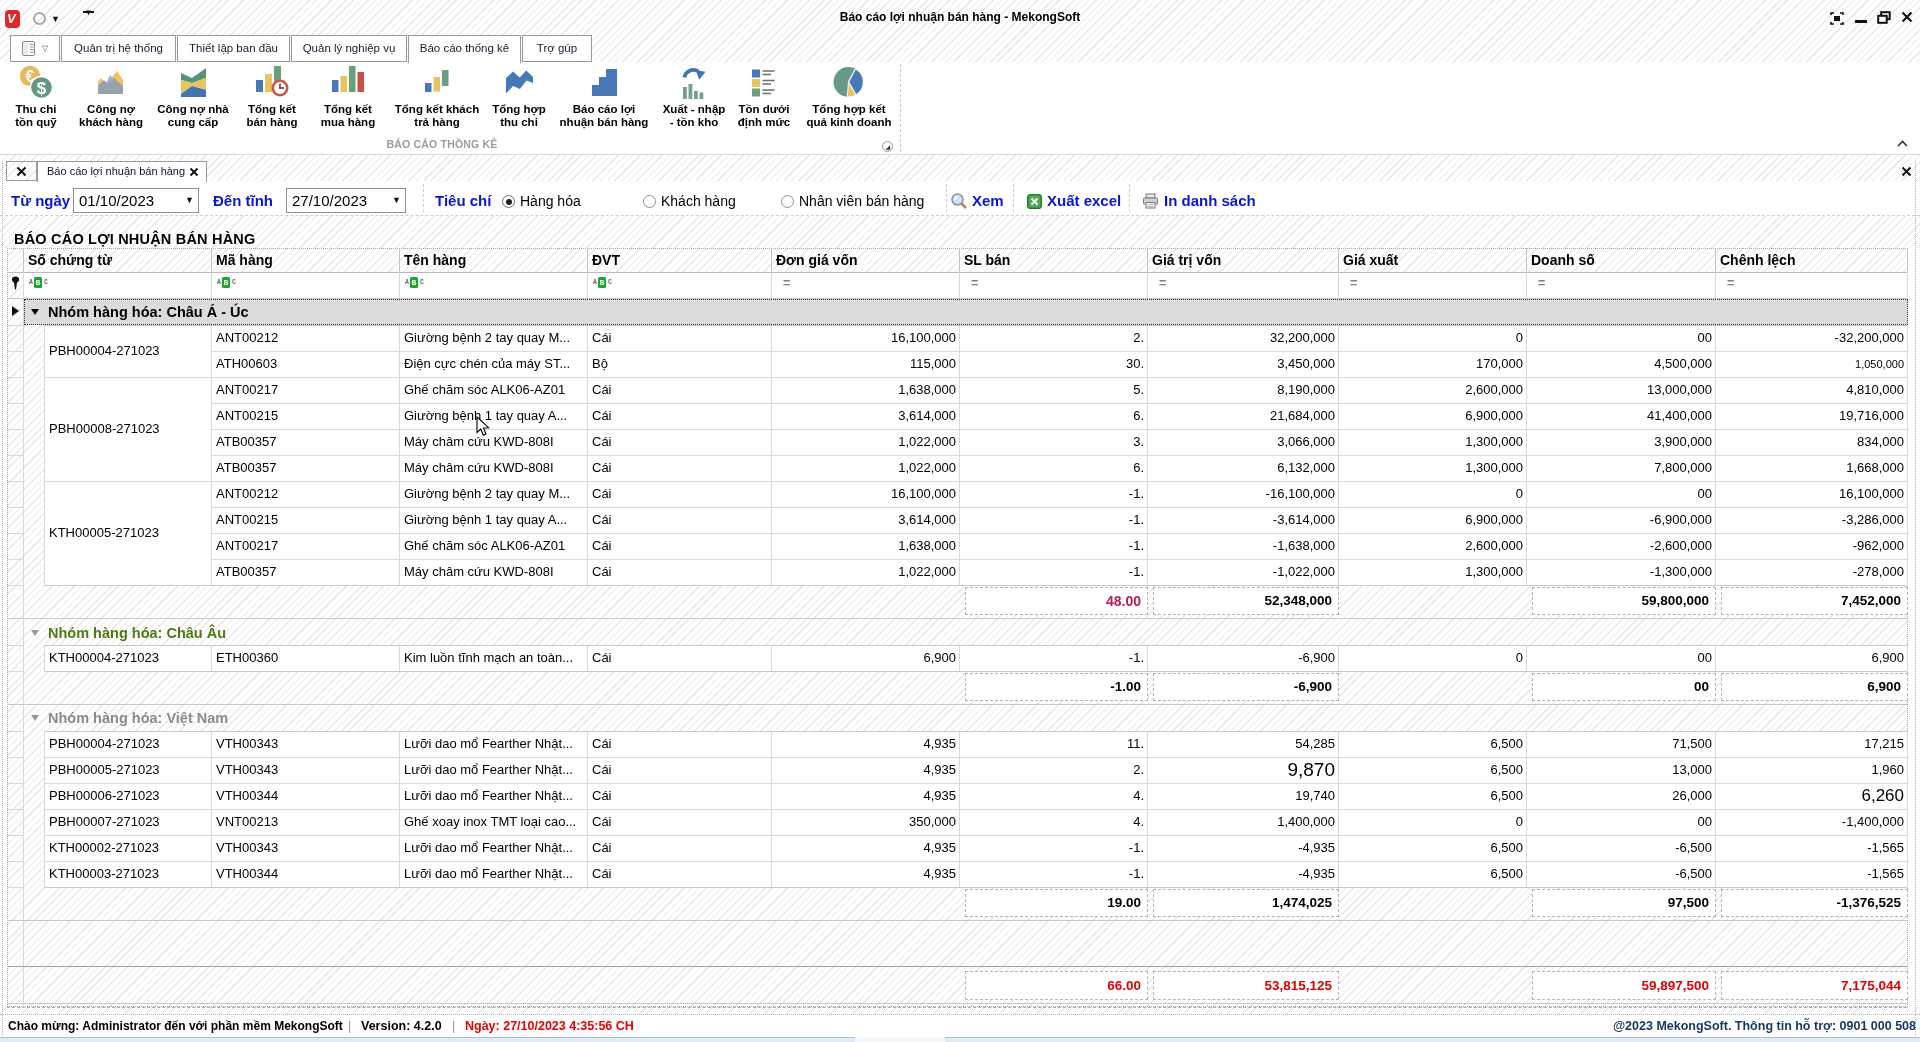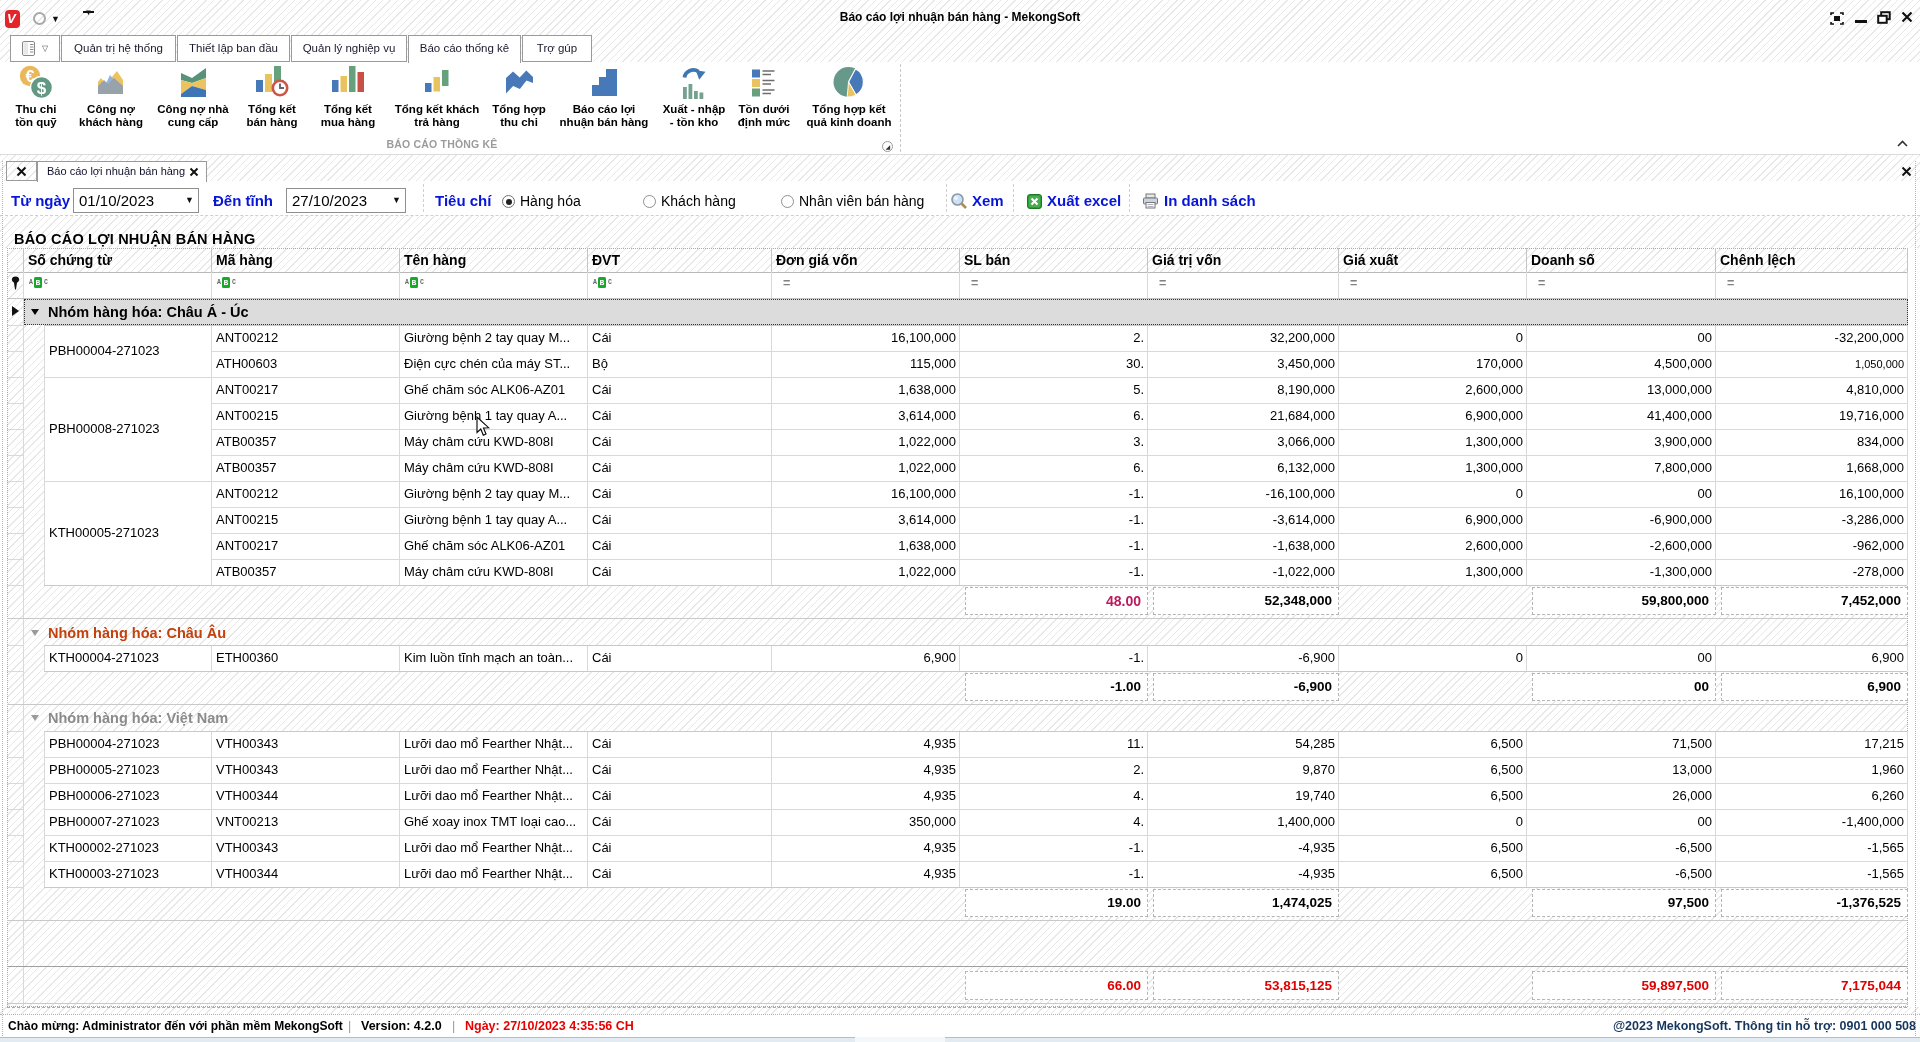--- a/index.html
+++ b/index.html
@@ -391,21 +391,21 @@
 <div class="a" style="left:965px;top:587px;width:183px;height:28px;background:#fff;border:1px dashed #b5b5b5"></div>
 <div class="a num b" style="left:965px;top:587px;width:176px;height:28px;line-height:28px;font-size:14px;color:#be185d">48.00</div>
 <div class="a" style="left:1153px;top:587px;width:186px;height:28px;background:#fff;border:1px dashed #b5b5b5"></div>
 <div class="a num b" style="left:1153px;top:587px;width:179px;height:28px;line-height:28px;font-size:13.5px;color:#000">52,348,000</div>
 <div class="a" style="left:1532px;top:587px;width:184px;height:28px;background:#fff;border:1px dashed #b5b5b5"></div>
 <div class="a num b" style="left:1532px;top:587px;width:177px;height:28px;line-height:28px;font-size:13.5px;color:#000">59,800,000</div>
 <div class="a" style="left:1721px;top:587px;width:187px;height:28px;background:#fff;border:1px dashed #b5b5b5"></div>
 <div class="a num b" style="left:1721px;top:587px;width:180px;height:28px;line-height:28px;font-size:13.5px;color:#000">7,452,000</div>
 <div class="hl" style="left:7px;top:618px;width:1900px;background:#c9c9c9"></div>
 <div class="a" style="left:31px;top:630px;width:0;height:0;border-left:4.5px solid transparent;border-right:4.5px solid transparent;border-top:6px solid #9a9a9a"></div>
-<div class="a b" style="left:48px;top:620px;height:42px;line-height:26px;font-size:14.5px;color:#c2410c">Nhóm hàng hóa: Châu Âu</div>
+<div class="a b" style="left:48px;top:620px;height:42px;line-height:26px;font-size:14.5px;color:#4d7c0f">Nhóm hàng hóa: Châu Âu</div>
 <div class="a" style="left:44px;top:645px;width:1863px;height:26px;background:#fff"></div>
 <div class="vl" style="left:44px;top:645px;height:26px"></div>
 <div class="vl" style="left:211px;top:645px;height:26px"></div>
 <div class="vl" style="left:399px;top:645px;height:26px"></div>
 <div class="vl" style="left:587px;top:645px;height:26px"></div>
 <div class="vl" style="left:771px;top:645px;height:26px"></div>
 <div class="vl" style="left:959px;top:645px;height:26px"></div>
 <div class="vl" style="left:1147px;top:645px;height:26px"></div>
 <div class="vl" style="left:1338px;top:645px;height:26px"></div>
 <div class="vl" style="left:1526px;top:645px;height:26px"></div>
@@ -480,33 +480,33 @@
 <div class="a num" style="left:962px;top:731px;width:182px;height:26px;line-height:26px;font-size:13px">11.</div>
 <div class="a num" style="left:1150px;top:731px;width:185px;height:26px;line-height:26px;font-size:13px">54,285</div>
 <div class="a num" style="left:1341px;top:731px;width:182px;height:26px;line-height:26px;font-size:13px">6,500</div>
 <div class="a num" style="left:1529px;top:731px;width:183px;height:26px;line-height:26px;font-size:13px">71,500</div>
 <div class="a num" style="left:1718px;top:731px;width:186px;height:26px;line-height:26px;font-size:13px">17,215</div>
 <div class="a" style="left:216px;top:757px;height:26px;line-height:26px;font-size:13px">VTH00343</div>
 <div class="a" style="left:404px;top:757px;height:26px;line-height:26px;font-size:13px">Lưỡi dao mổ Fearther Nhật...</div>
 <div class="a" style="left:592px;top:757px;height:26px;line-height:26px;font-size:13px">Cái</div>
 <div class="a num" style="left:774px;top:757px;width:182px;height:26px;line-height:26px;font-size:13px">4,935</div>
 <div class="a num" style="left:962px;top:757px;width:182px;height:26px;line-height:26px;font-size:13px">2.</div>
-<div class="a num" style="left:1150px;top:757px;width:185px;height:26px;line-height:26px;font-size:13px">9,870</div>
+<div class="a num" style="left:1150px;top:757px;width:185px;height:26px;line-height:26px;font-size:19px">9,870</div>
 <div class="a num" style="left:1341px;top:757px;width:182px;height:26px;line-height:26px;font-size:13px">6,500</div>
 <div class="a num" style="left:1529px;top:757px;width:183px;height:26px;line-height:26px;font-size:13px">13,000</div>
 <div class="a num" style="left:1718px;top:757px;width:186px;height:26px;line-height:26px;font-size:13px">1,960</div>
 <div class="a" style="left:216px;top:783px;height:26px;line-height:26px;font-size:13px">VTH00344</div>
 <div class="a" style="left:404px;top:783px;height:26px;line-height:26px;font-size:13px">Lưỡi dao mổ Fearther Nhật...</div>
 <div class="a" style="left:592px;top:783px;height:26px;line-height:26px;font-size:13px">Cái</div>
 <div class="a num" style="left:774px;top:783px;width:182px;height:26px;line-height:26px;font-size:13px">4,935</div>
 <div class="a num" style="left:962px;top:783px;width:182px;height:26px;line-height:26px;font-size:13px">4.</div>
 <div class="a num" style="left:1150px;top:783px;width:185px;height:26px;line-height:26px;font-size:13px">19,740</div>
 <div class="a num" style="left:1341px;top:783px;width:182px;height:26px;line-height:26px;font-size:13px">6,500</div>
 <div class="a num" style="left:1529px;top:783px;width:183px;height:26px;line-height:26px;font-size:13px">26,000</div>
-<div class="a num" style="left:1718px;top:783px;width:186px;height:26px;line-height:26px;font-size:13px">6,260</div>
+<div class="a num" style="left:1718px;top:783px;width:186px;height:26px;line-height:26px;font-size:17px">6,260</div>
 <div class="a" style="left:216px;top:809px;height:26px;line-height:26px;font-size:13px">VNT00213</div>
 <div class="a" style="left:404px;top:809px;height:26px;line-height:26px;font-size:13px">Ghế xoay inox TMT loại cao...</div>
 <div class="a" style="left:592px;top:809px;height:26px;line-height:26px;font-size:13px">Cái</div>
 <div class="a num" style="left:774px;top:809px;width:182px;height:26px;line-height:26px;font-size:13px">350,000</div>
 <div class="a num" style="left:962px;top:809px;width:182px;height:26px;line-height:26px;font-size:13px">4.</div>
 <div class="a num" style="left:1150px;top:809px;width:185px;height:26px;line-height:26px;font-size:13px">1,400,000</div>
 <div class="a num" style="left:1341px;top:809px;width:182px;height:26px;line-height:26px;font-size:13px">0</div>
 <div class="a num" style="left:1529px;top:809px;width:183px;height:26px;line-height:26px;font-size:13px">00</div>
 <div class="a num" style="left:1718px;top:809px;width:186px;height:26px;line-height:26px;font-size:13px">-1,400,000</div>
 <div class="a" style="left:216px;top:835px;height:26px;line-height:26px;font-size:13px">VTH00343</div>

